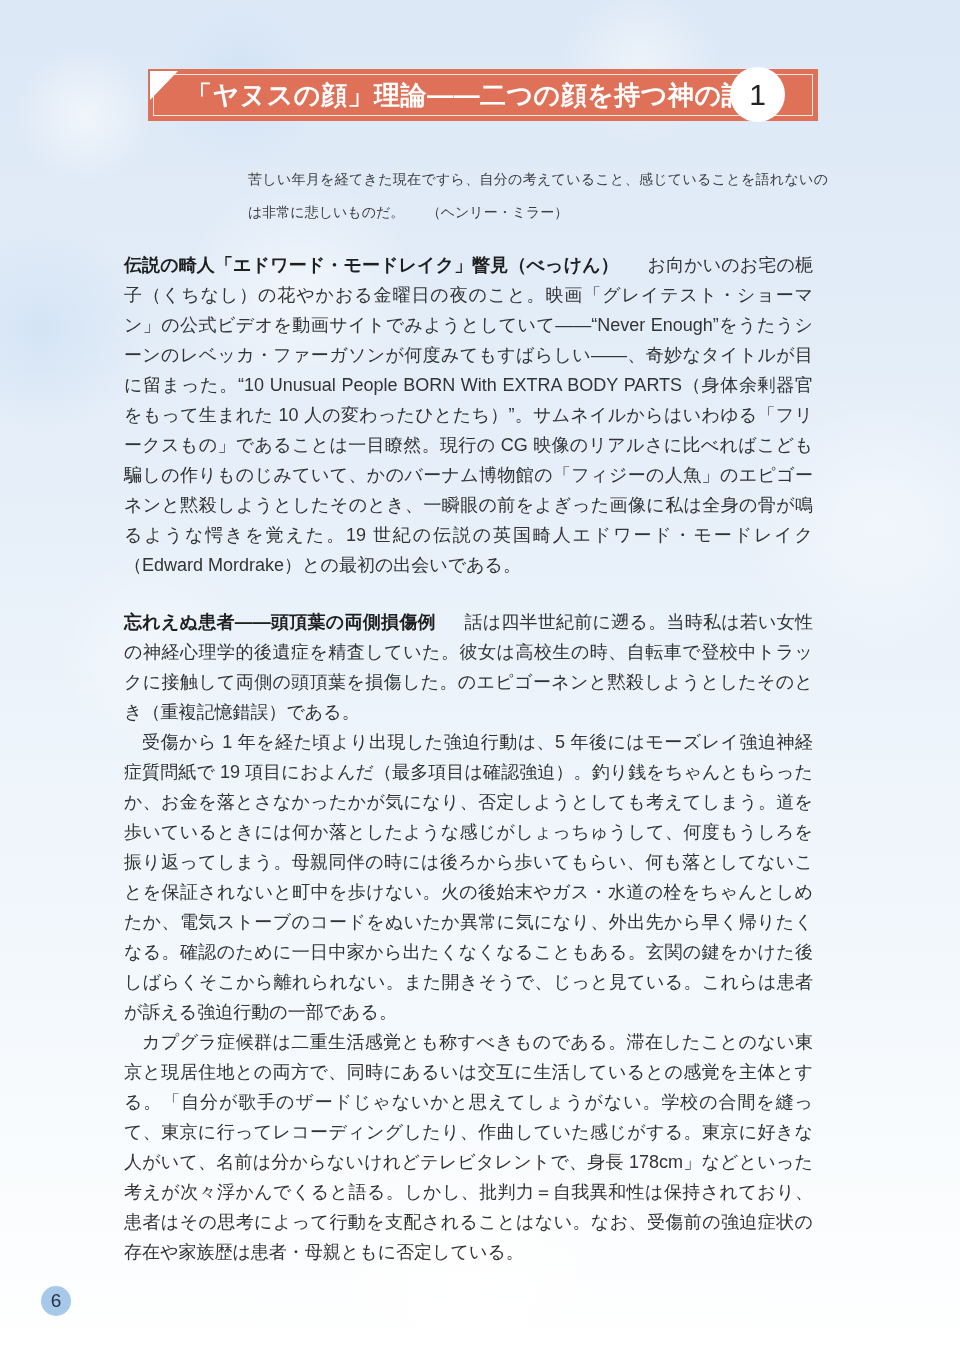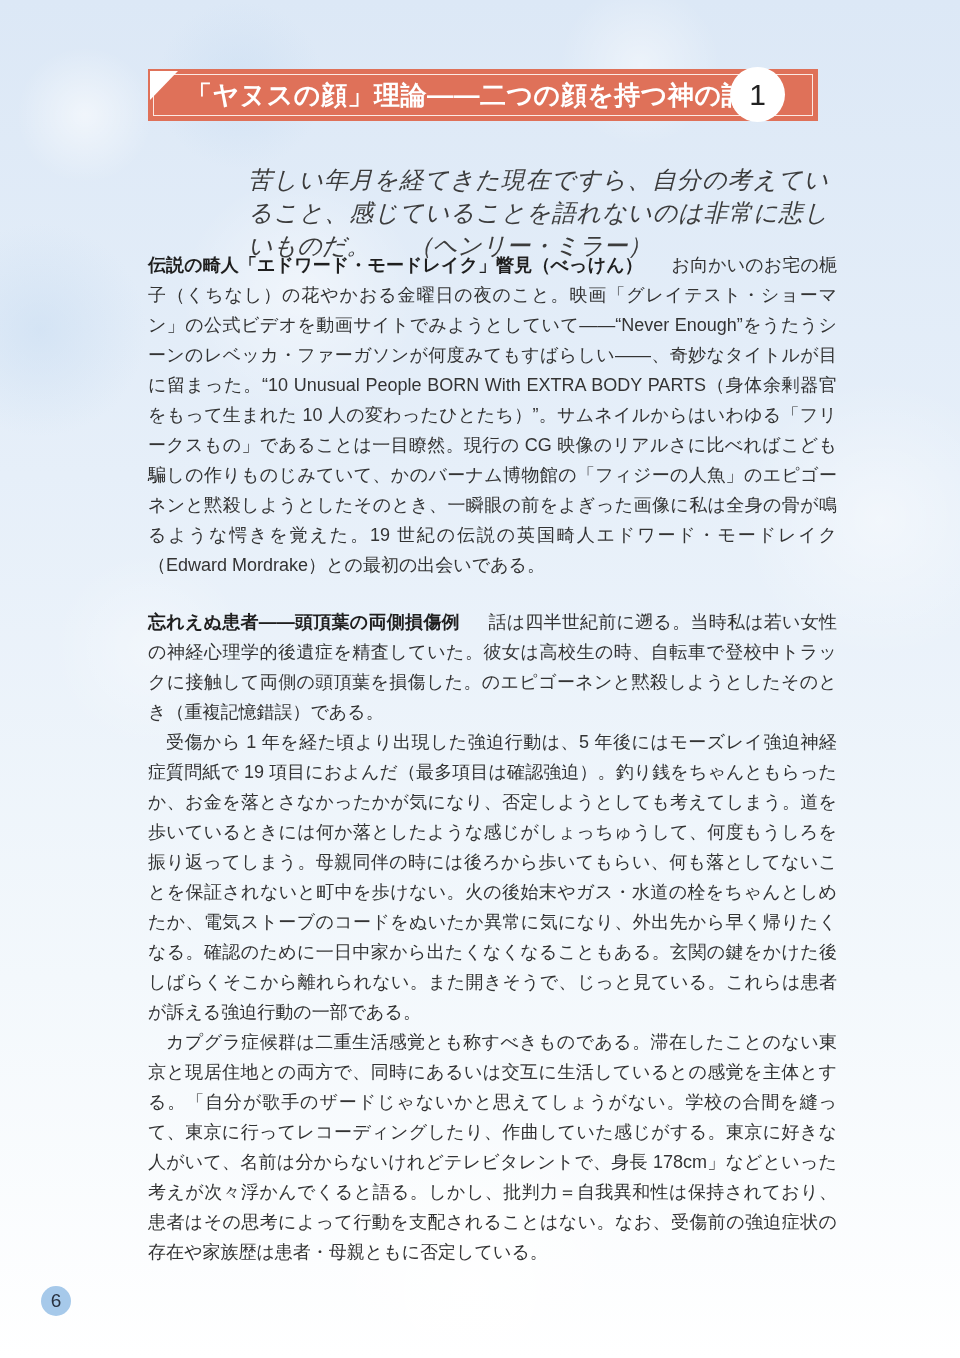--- a/index.html
+++ b/index.html
@@ -21,25 +21,25 @@
   .banner{position:absolute;left:148px;top:69px;width:670px;height:52px;background:#df7159;}
   .banner-border{position:absolute;inset:5px;border:1px solid rgba(255,246,242,.9);pointer-events:none;}
   .banner-triangle{position:absolute;left:2px;top:2px;width:28px;height:29px;background:#ffffff;
     clip-path:polygon(0 0,100% 0,0 100%);}
   .banner-title{position:absolute;left:38px;top:50%;transform:translateY(-50%);margin:0;
     color:#ffffff;font-size:26px;font-weight:bold;letter-spacing:.5px;white-space:nowrap;}
   .chapter-badge{position:absolute;right:33px;top:-2px;width:55px;height:55px;border-radius:50%;
     background:#ffffff;display:flex;align-items:center;justify-content:center;
     color:#222222;font-size:30px;font-weight:500;}
   
-  .epigraph{position:absolute;left:248px;top:163px;width:580px;font-size:24px;line-height:33px;
-    color:#3c3c3c;text-align:justify;font-style:italic;}
+  .epigraph{position:absolute;left:248px;top:163px;width:580px;font-size:14px;line-height:33px;
+    color:#3c3c3c;text-align:justify;}
   .attribution{margin-left:1.6em;white-space:nowrap;}
   
-  .body-text{position:absolute;left:148px;top:250px;width:689px;font-size:18px;line-height:30px;
+  .body-text{position:absolute;left:124px;top:250px;width:689px;font-size:18px;line-height:30px;
     color:#333333;text-align:justify;}
   .para{margin:0;}
   .para.spaced{margin-top:27px;}
   .para.indent{text-indent:1em;}
   .runin{font-weight:bold;color:#1f1f1f;margin-right:1.6em;}
   
   .page-badge{position:absolute;left:41px;top:1286px;width:30px;height:30px;border-radius:50%;
     background:#a6c9ea;display:flex;align-items:center;justify-content:center;
     color:#28313f;font-size:19px;}
 </style>

